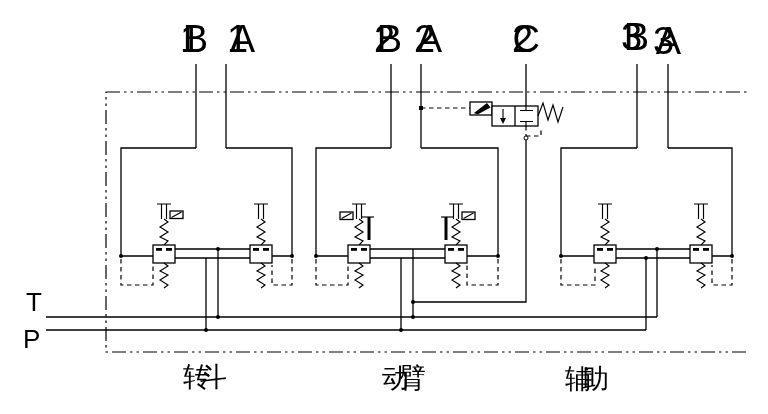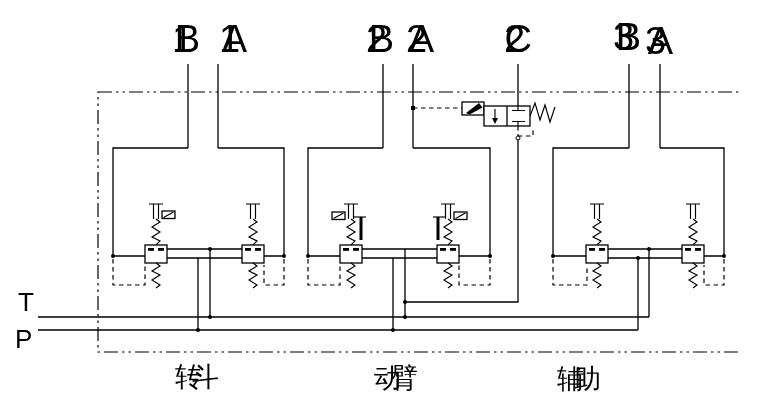--- a/index.html
+++ b/index.html
@@ -1,16 +1,16 @@
 <!DOCTYPE html>
 <html><head>
 <meta charset="utf-8">
 <style>
   html,body{margin:0;padding:0;background:#ffffff;}
-  .stage{position:relative;width:740px;height:414px;background:#ffffff;overflow:hidden;}
+  .stage{position:relative;width:740px;height:414px;background:#ffffff;overflow:hidden;padding-left:8px;}
   svg{display:block;}
   .ln{fill:none;stroke:#000;stroke-width:1.3;}
   .thin{fill:none;stroke:#000;stroke-width:1.15;}
   .chain{fill:none;stroke:#000;stroke-width:1.2;stroke-dasharray:14 4 2.5 4 2.5 4;}
   .dash{fill:none;stroke:#000;stroke-width:1.2;stroke-dasharray:4.5 3.5;}
   .dot{fill:#000;stroke:none;}
   .box{fill:#fff;stroke:#000;stroke-width:1.3;}
   .solid{fill:#000;stroke:none;}
   text{font-family:"Liberation Sans","DejaVu Sans",sans-serif;fill:#000;}
   .port-lbl{font-size:38px;}

